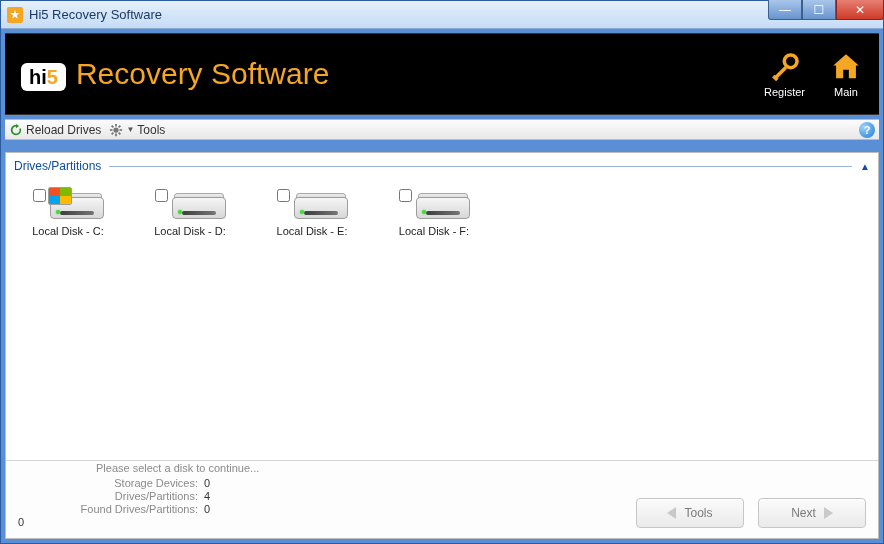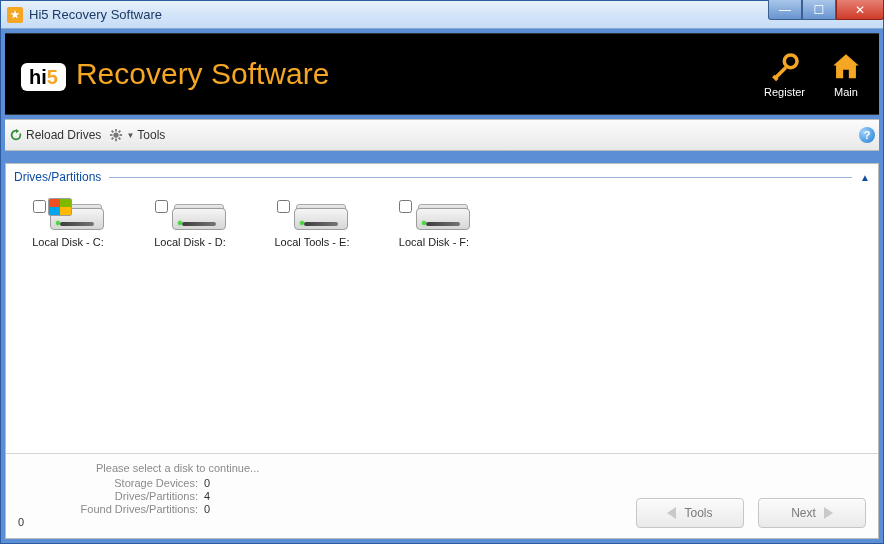--- a/index.html
+++ b/index.html
@@ -107,21 +107,21 @@
   .header-action{
     display:flex;flex-direction:column;align-items:center;gap:2px;
     color:#fff;font-size:11px;
   }
   .header-action svg{width:34px;height:34px;}
   
   .toolbar{
     background:linear-gradient(to bottom,#fcfcfc,#e8e8e8);
     border:1px solid #bcbcbc;
     border-left:none;border-right:none;
-    height:32px;
+    height:21px;
     margin:0 4px;
     display:flex;
     align-items:center;
     padding:0 4px;
     gap:8px;
     font-size:12px;
     color:#333;
   }
   .toolbar .titem{display:flex;align-items:center;gap:3px;}
   .help-icon{
@@ -196,21 +196,21 @@
     overflow:hidden;
   }
   .hdd.os .flag div:nth-child(1){background:#f25022;}
   .hdd.os .flag div:nth-child(2){background:#7fba00;}
   .hdd.os .flag div:nth-child(3){background:#00a4ef;}
   .hdd.os .flag div:nth-child(4){background:#ffb900;}
   
   .footer{
     border-top:1px solid #d5d5d5;
     background:#fdfdfd;
-    padding:8px 12px 10px;
+    padding:1px 12px 10px;
     display:flex;
     align-items:flex-end;
     gap:20px;
   }
   .footer-left{
     color:#8a8a8a;font-size:11px;
     display:flex;flex-direction:column;gap:1px;
     min-width:280px;
   }
   .footer-left .hint{margin-left:78px;margin-bottom:2px;}
@@ -343,21 +343,21 @@
       <div class="drive">
         <div class="top">
           <input type="checkbox" style="">
           <div class="hdd">
             <div class="top-plate"></div>
               <div class="body"></div>
               <div class="slot"></div>
               <div class="led"></div>
           </div>
         </div>
-        <span>Local Tools - E:</span>
+        <span>Local Disk - E:</span>
       </div>
       <div class="drive">
         <div class="top">
           <input type="checkbox" style="">
           <div class="hdd">
             <div class="top-plate"></div>
               <div class="body"></div>
               <div class="slot"></div>
               <div class="led"></div>
           </div>

